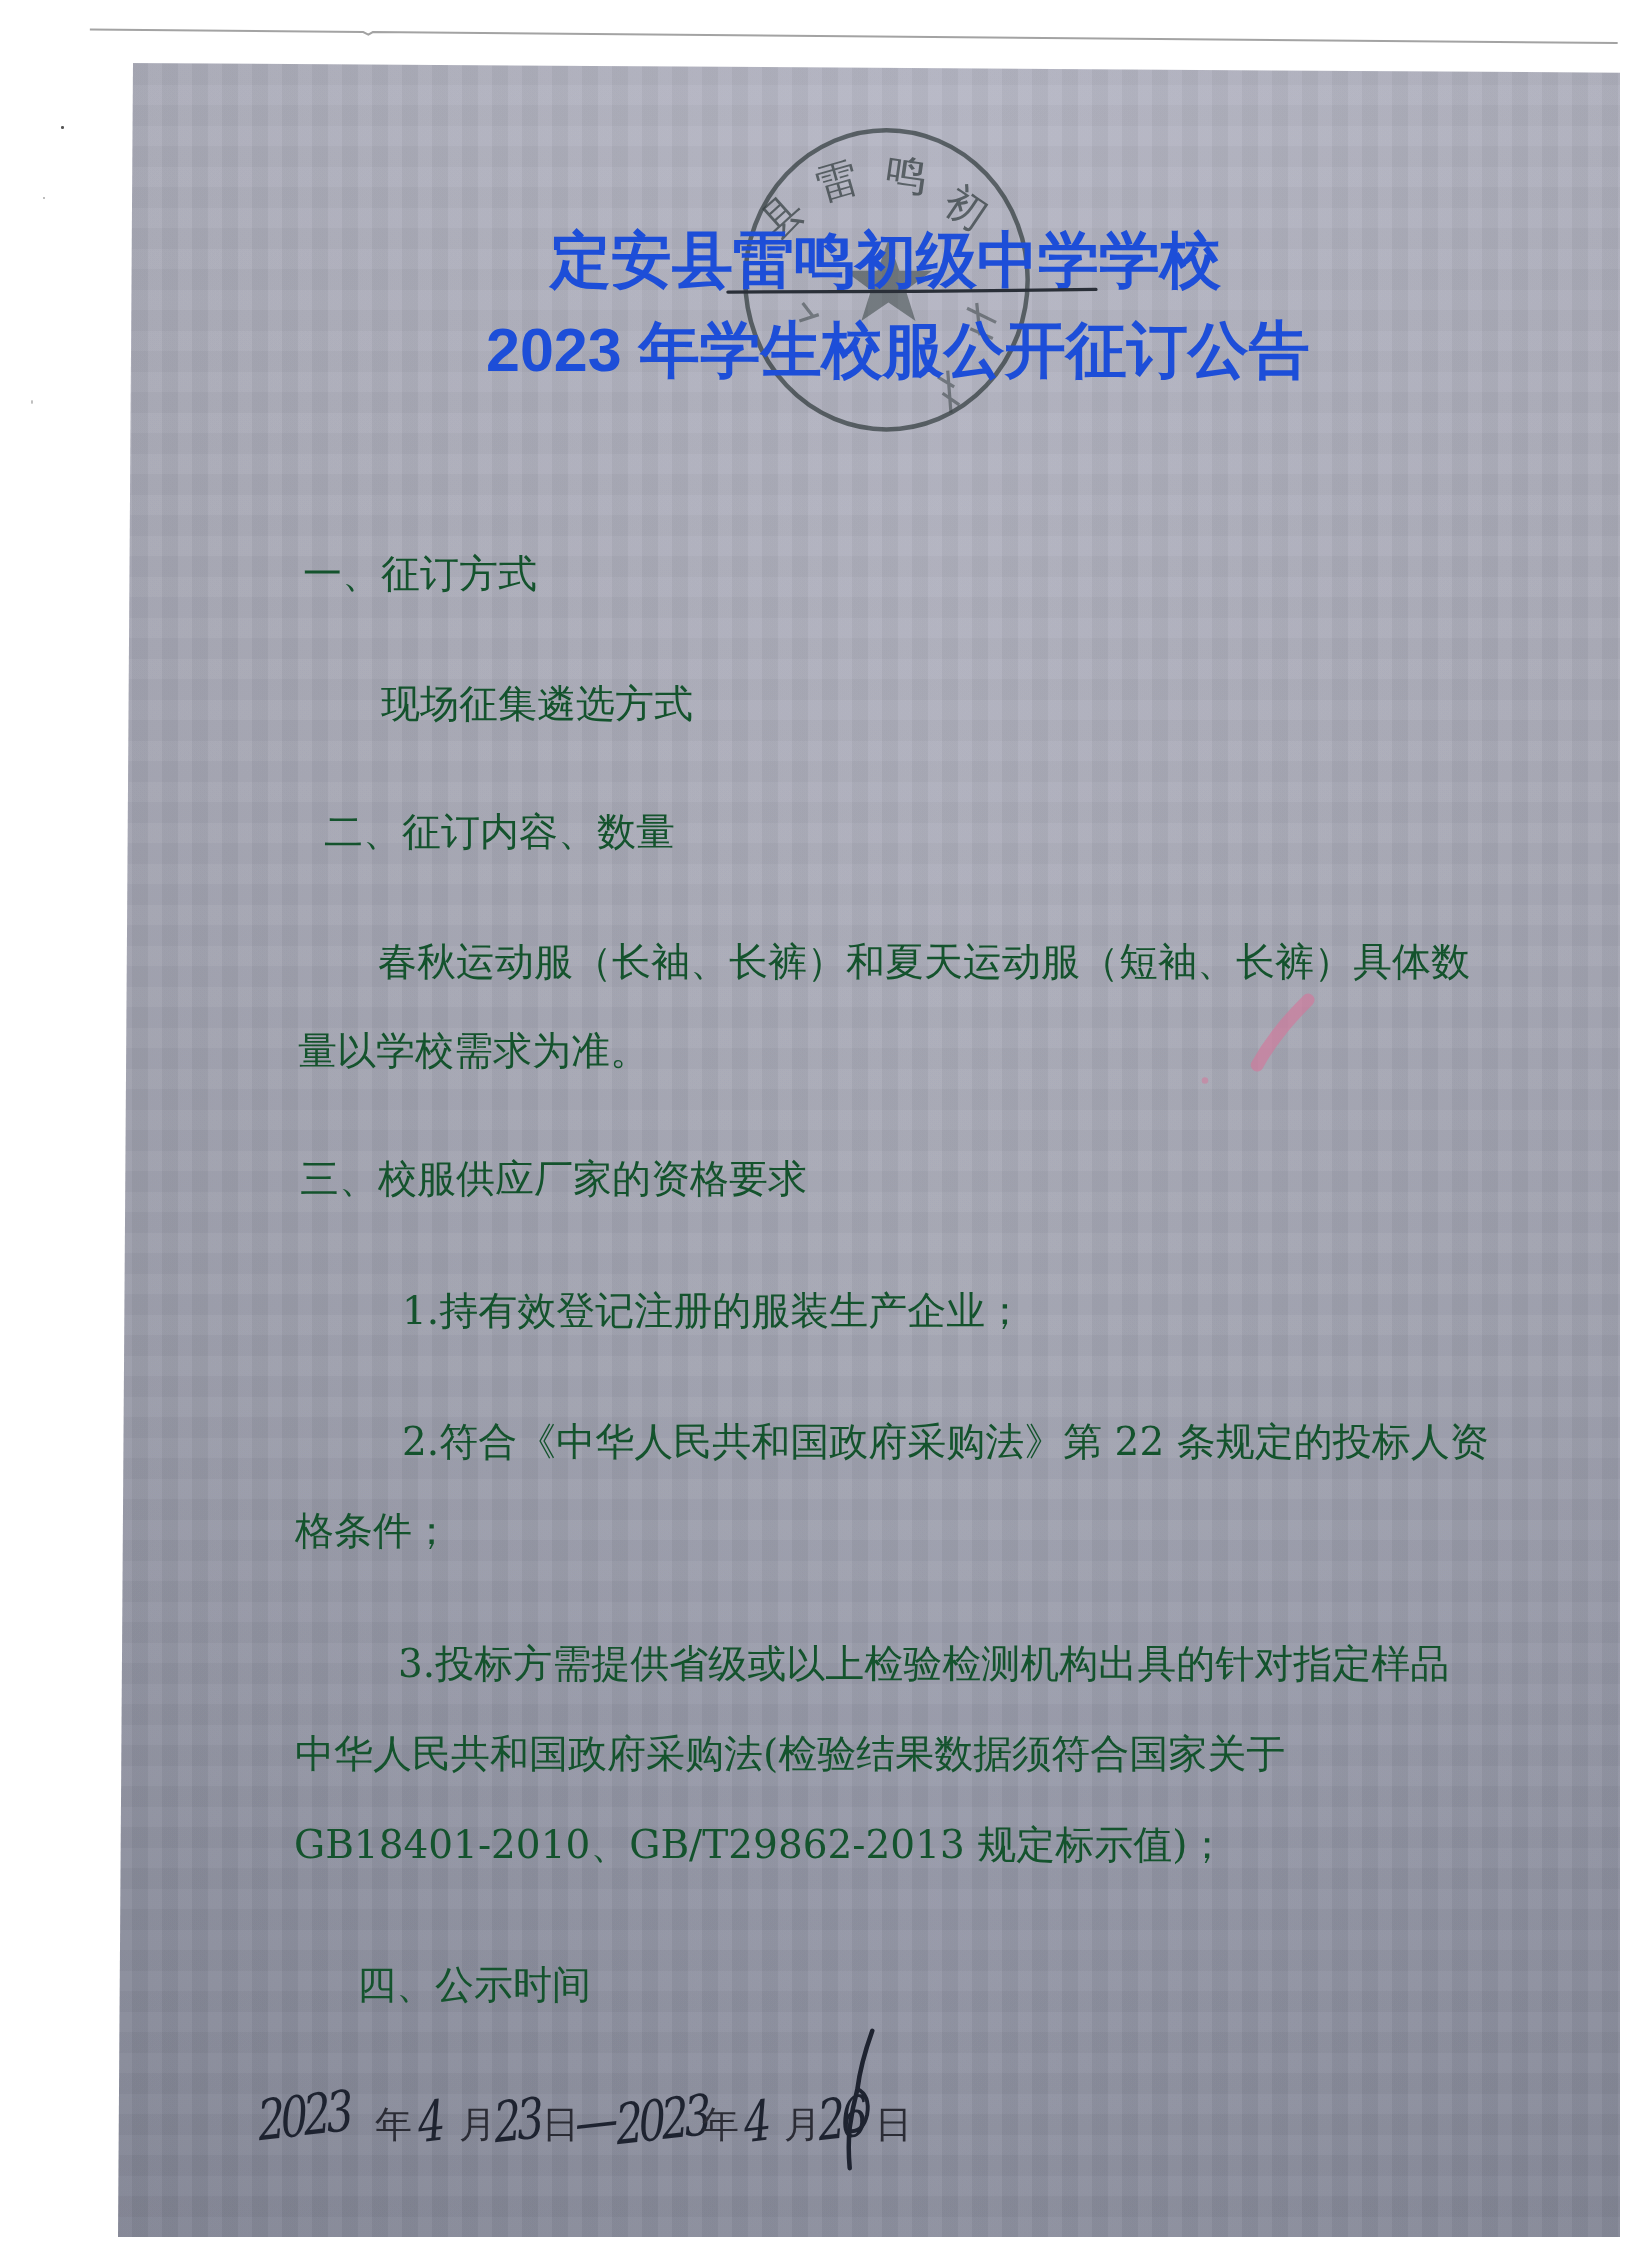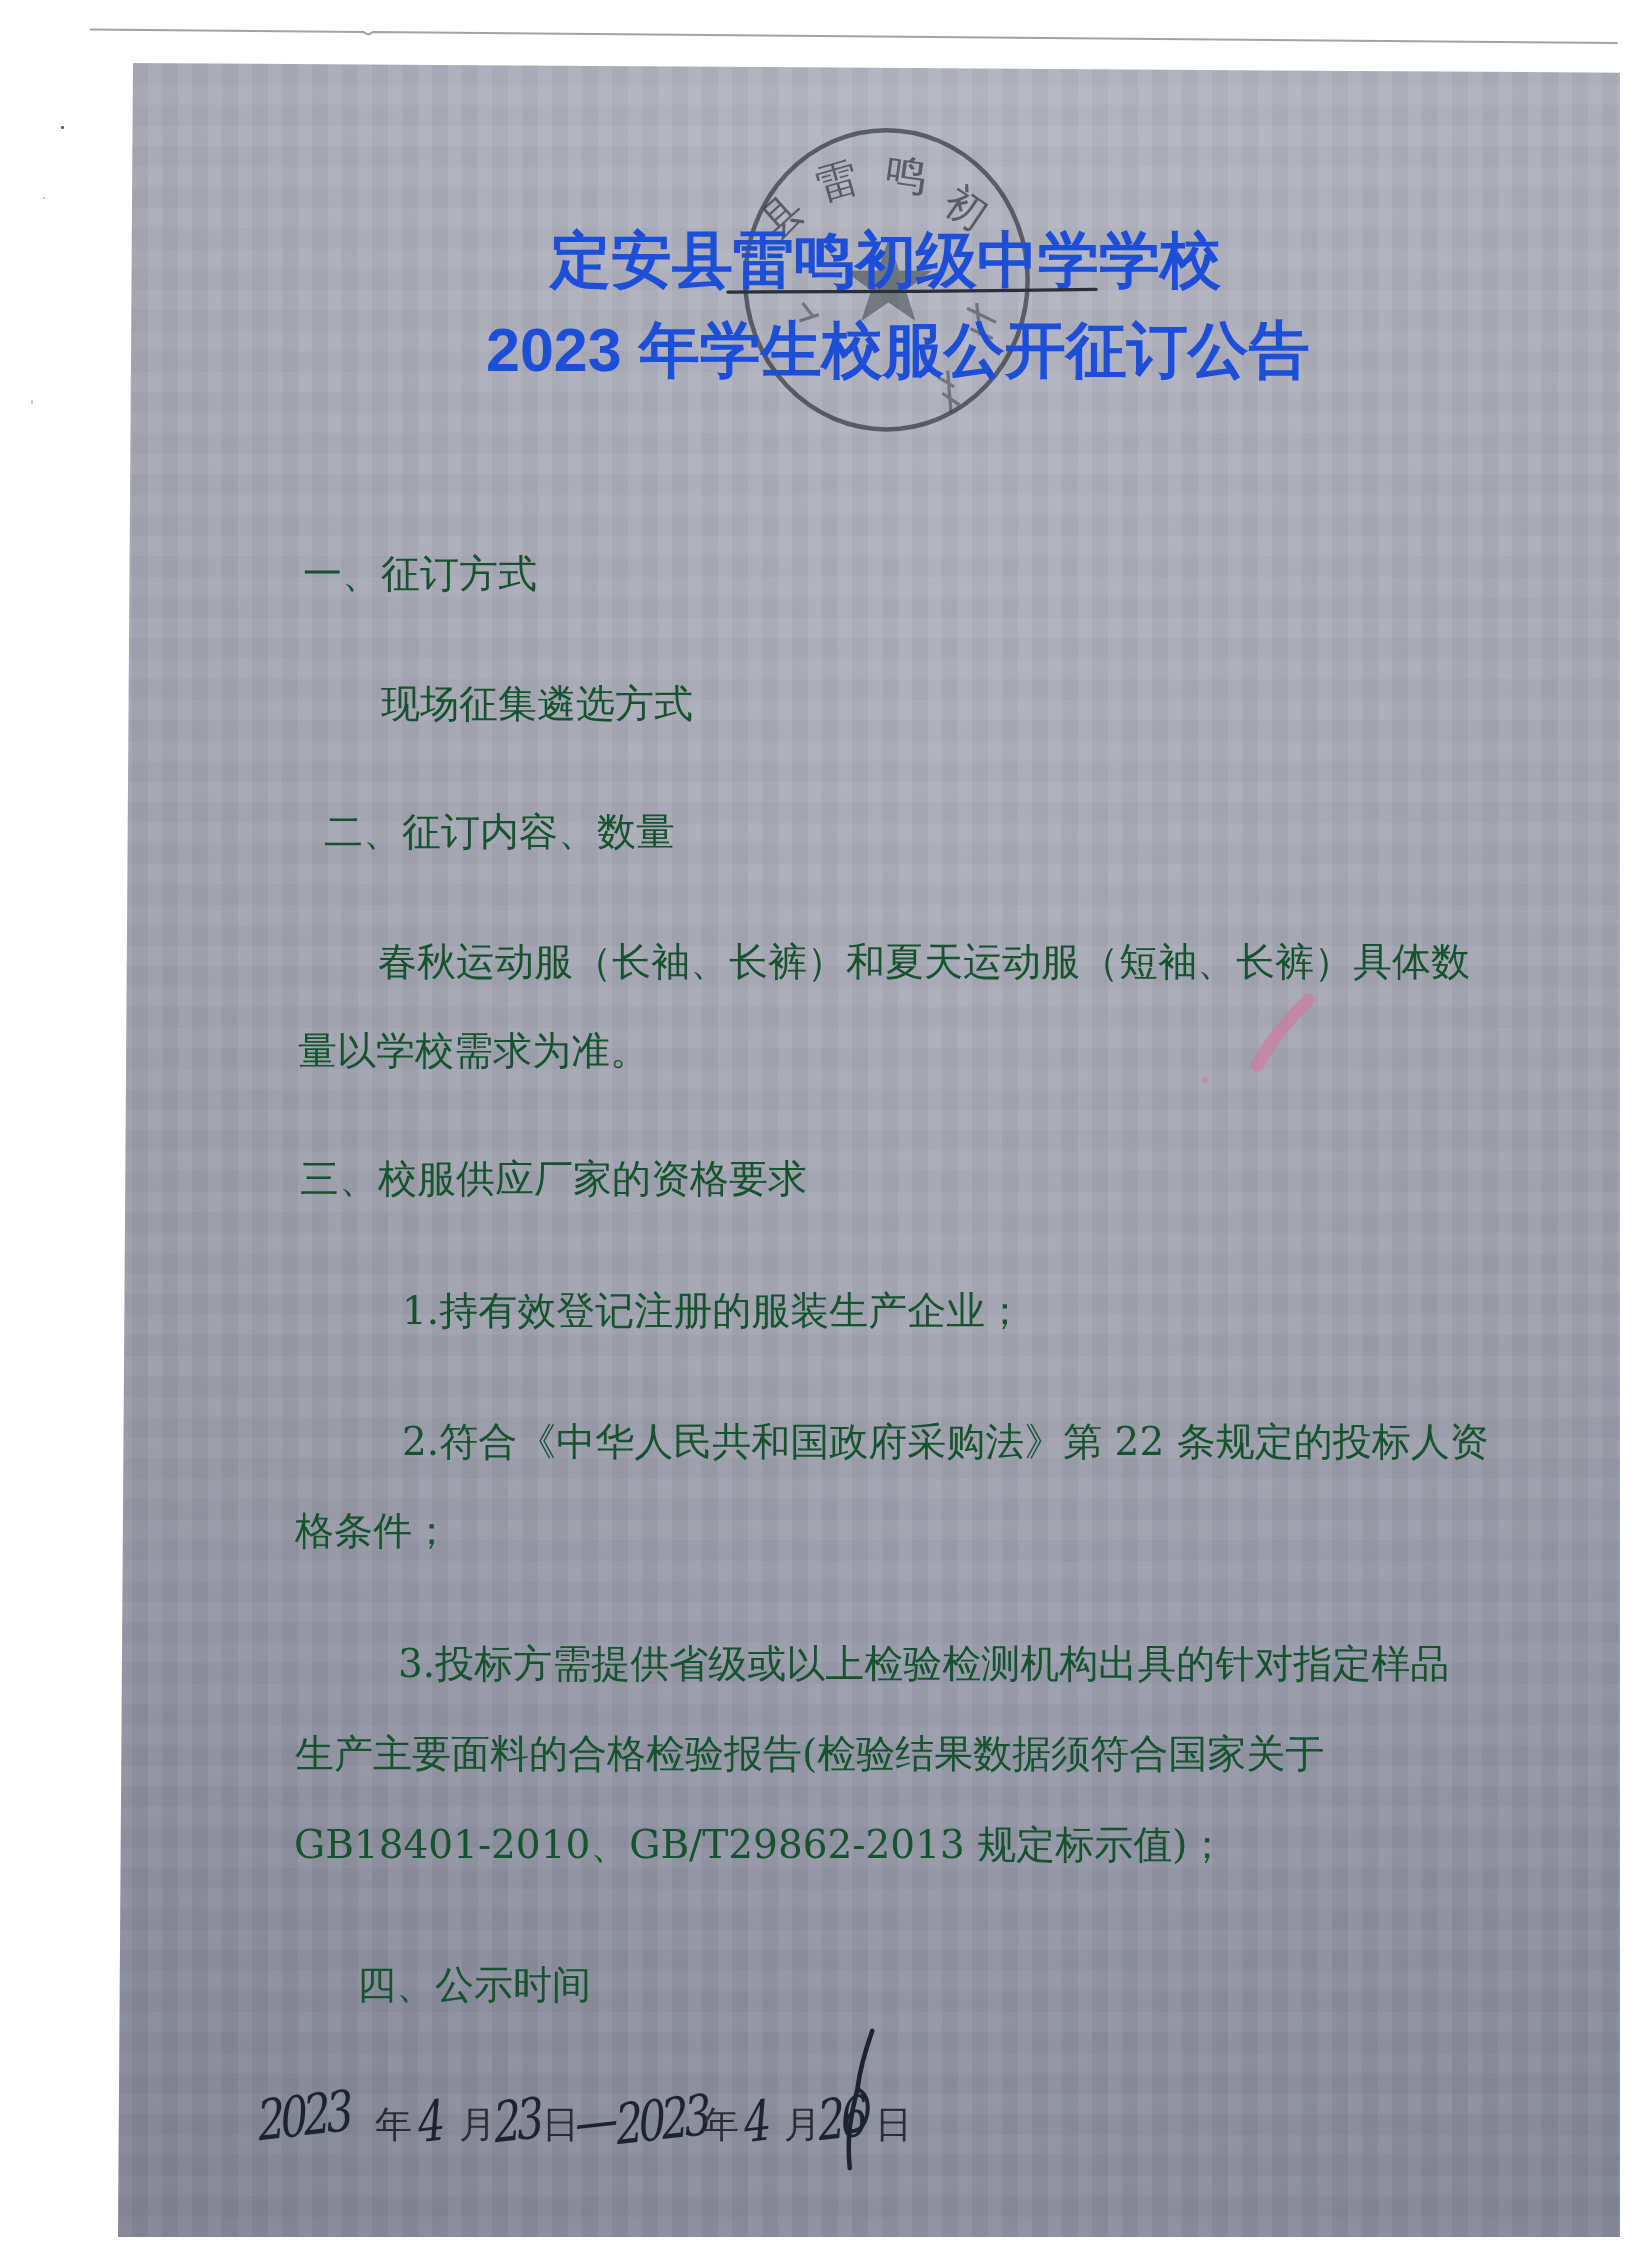--- a/index.html
+++ b/index.html
@@ -129,21 +129,21 @@
 <svg class="overlay" viewBox="0 0 2550 3507" width="1644" height="2261">
   <path d="M2029 1551 Q2000 1580 1985 1600 Q1965 1625 1950 1652" stroke="#d3789b" stroke-width="20" fill="none" stroke-linecap="round" opacity="0.65"></path>
   <circle cx="1869" cy="1676" r="5" fill="#d3789b" opacity="0.55"></circle>
 </svg>
 
 <div class="line" style="left:300px; top:1159px;">三、校服供应厂家的资格要求</div>
 <div class="line" style="left:402px; top:1291px;">1.持有效登记注册的服装生产企业；</div>
 <div class="line" style="left:402px; top:1422px;">2.符合《中华人民共和国政府采购法》第 22 条规定的投标人资</div>
 <div class="line" style="left:295px; top:1511px;">格条件；</div>
 <div class="line" style="left:398px; top:1644px;">3.投标方需提供省级或以上检验检测机构出具的针对指定样品</div>
-<div class="line" style="left:295px; top:1734px;">生产主要面料的合格检验报告(检验结果数据须符合国家关于</div>
+<div class="line" style="left:295px; top:1734px;">中华人民共和国政府采购法(检验结果数据须符合国家关于</div>
 <div class="line" style="left:294px; top:1825px;">GB18401-2010、GB/T29862-2013 规定标示值)；</div>
 
 <div class="line" style="left:357px; top:1965px;">四、公示时间</div>
 
 <div>
   <span class="hand" style="left:258px; top:2099px;">2023</span>
   <span class="date-label" style="left:375px; top:2106px;">年</span>
   <span class="hand" style="left:418px; top:2101px;">4</span>
   <span class="date-label" style="left:459px; top:2106px;">月</span>
   <span class="hand" style="left:494px; top:2101px;">23</span>

